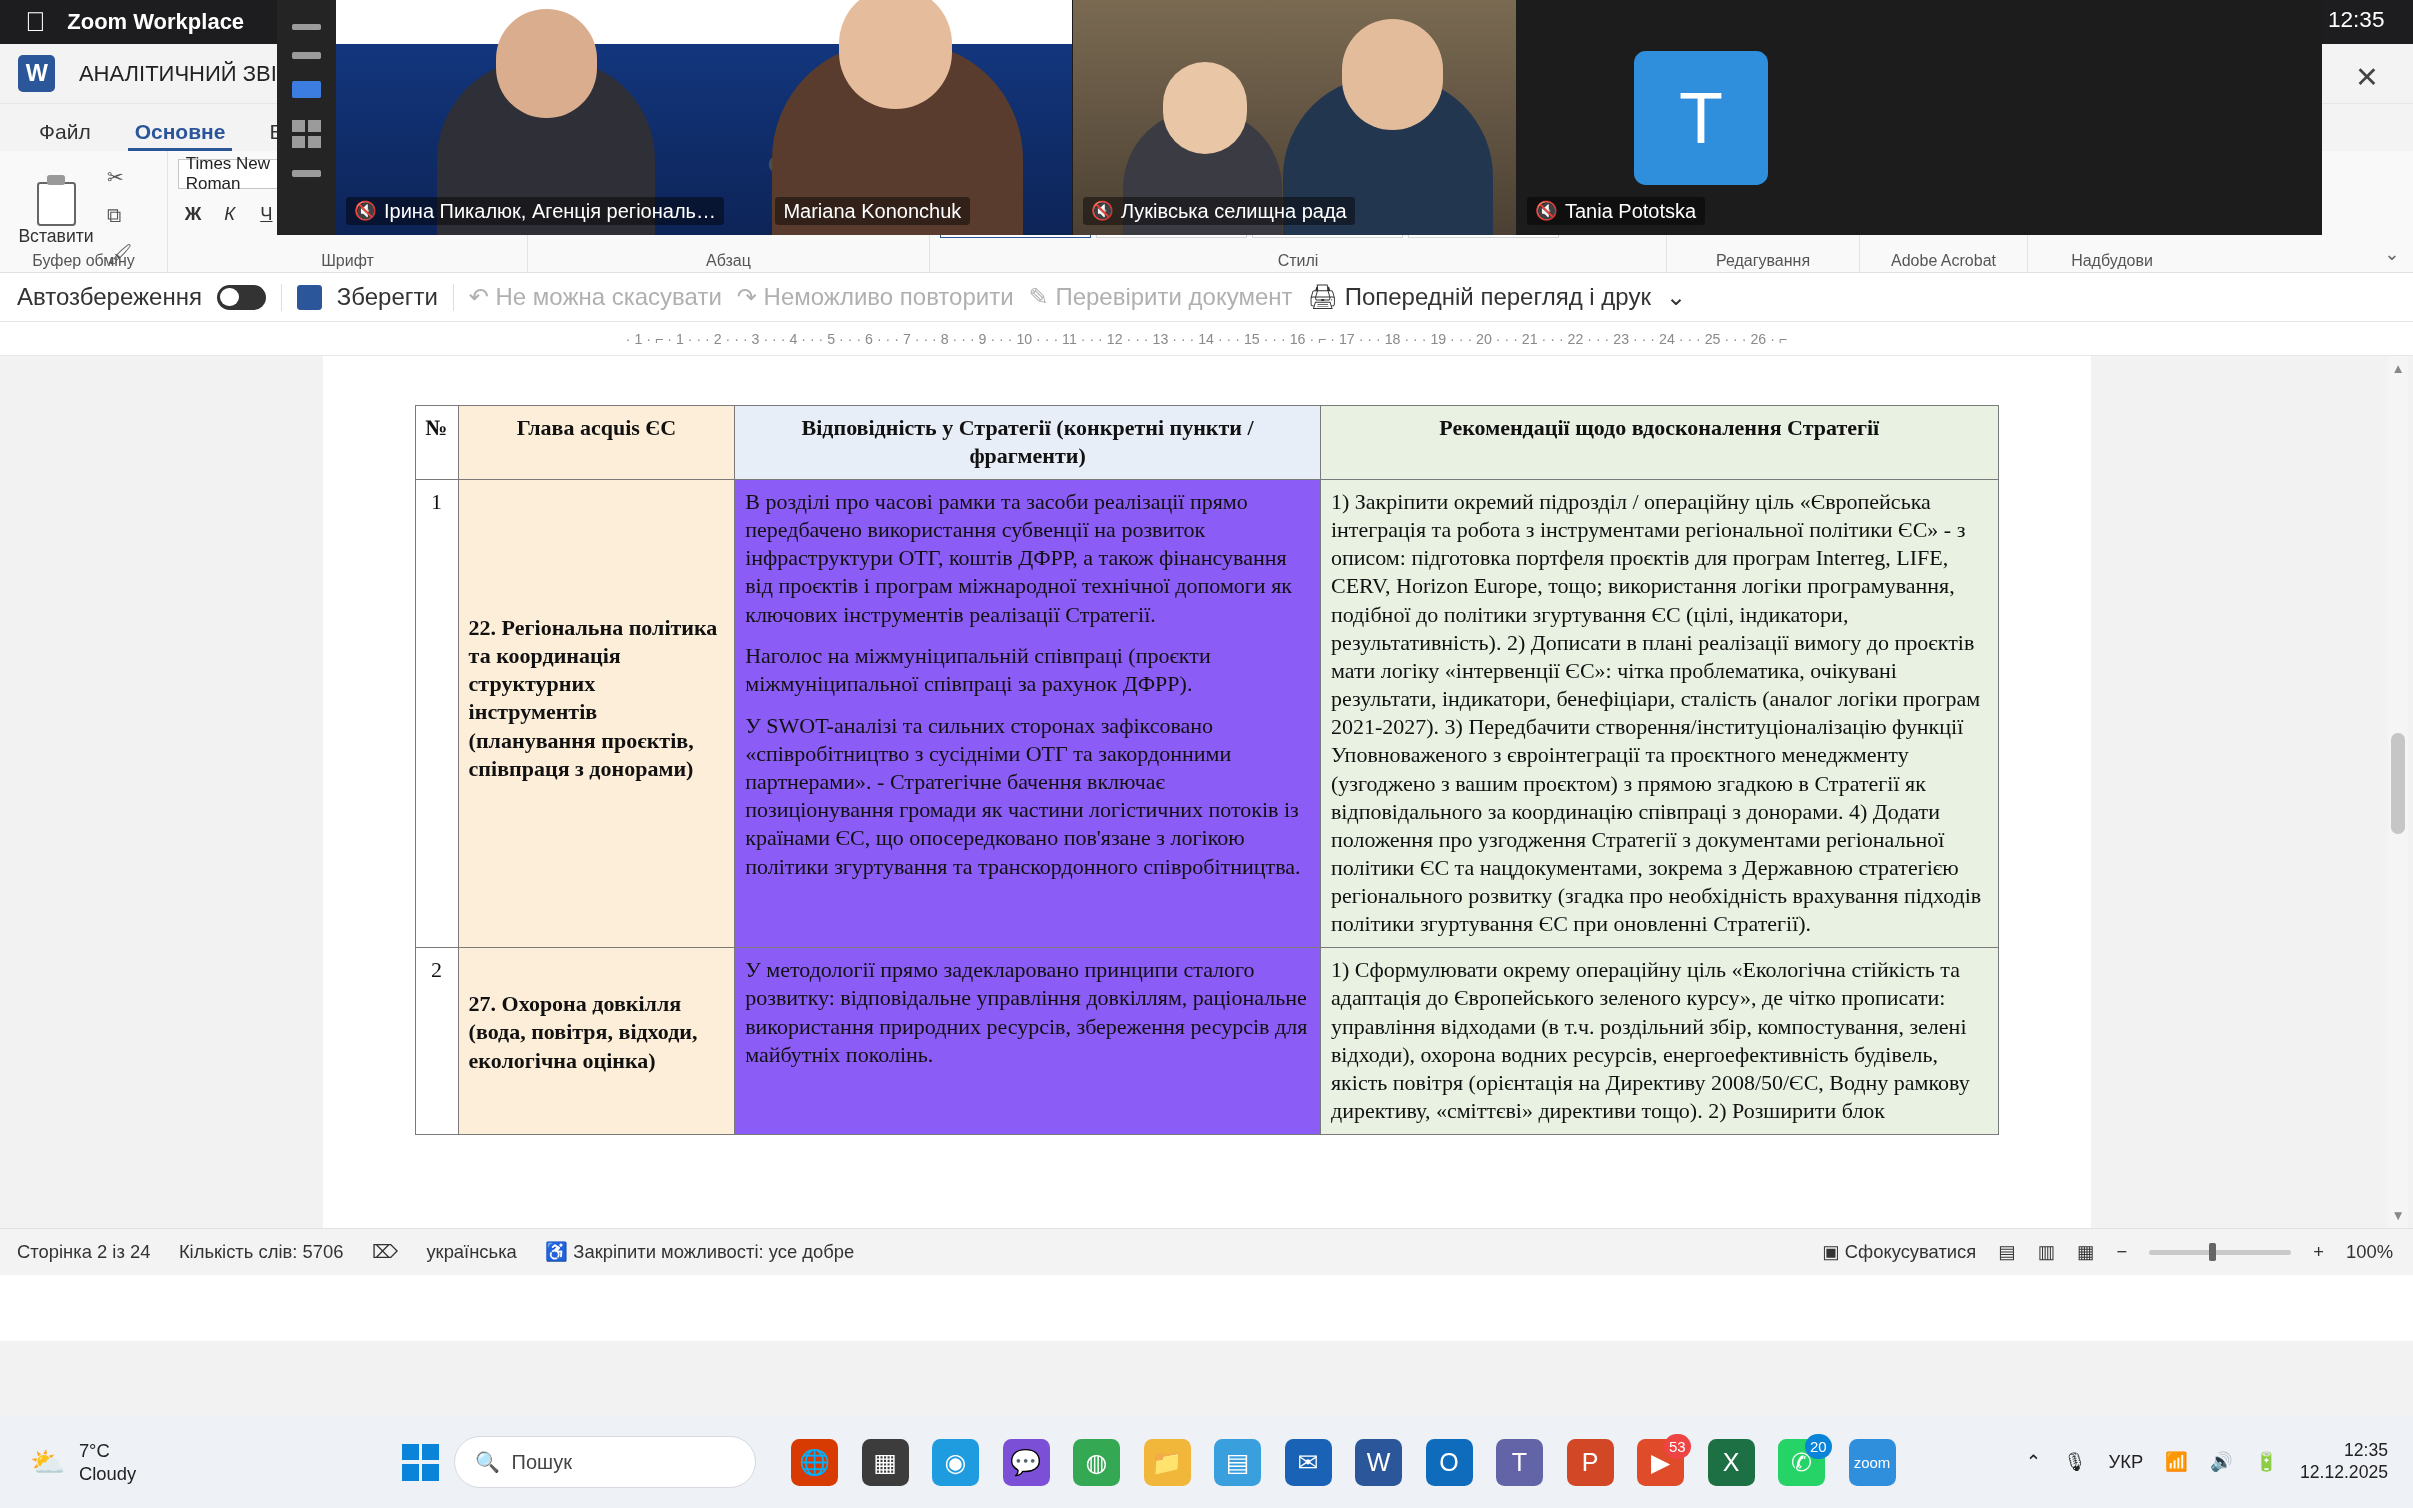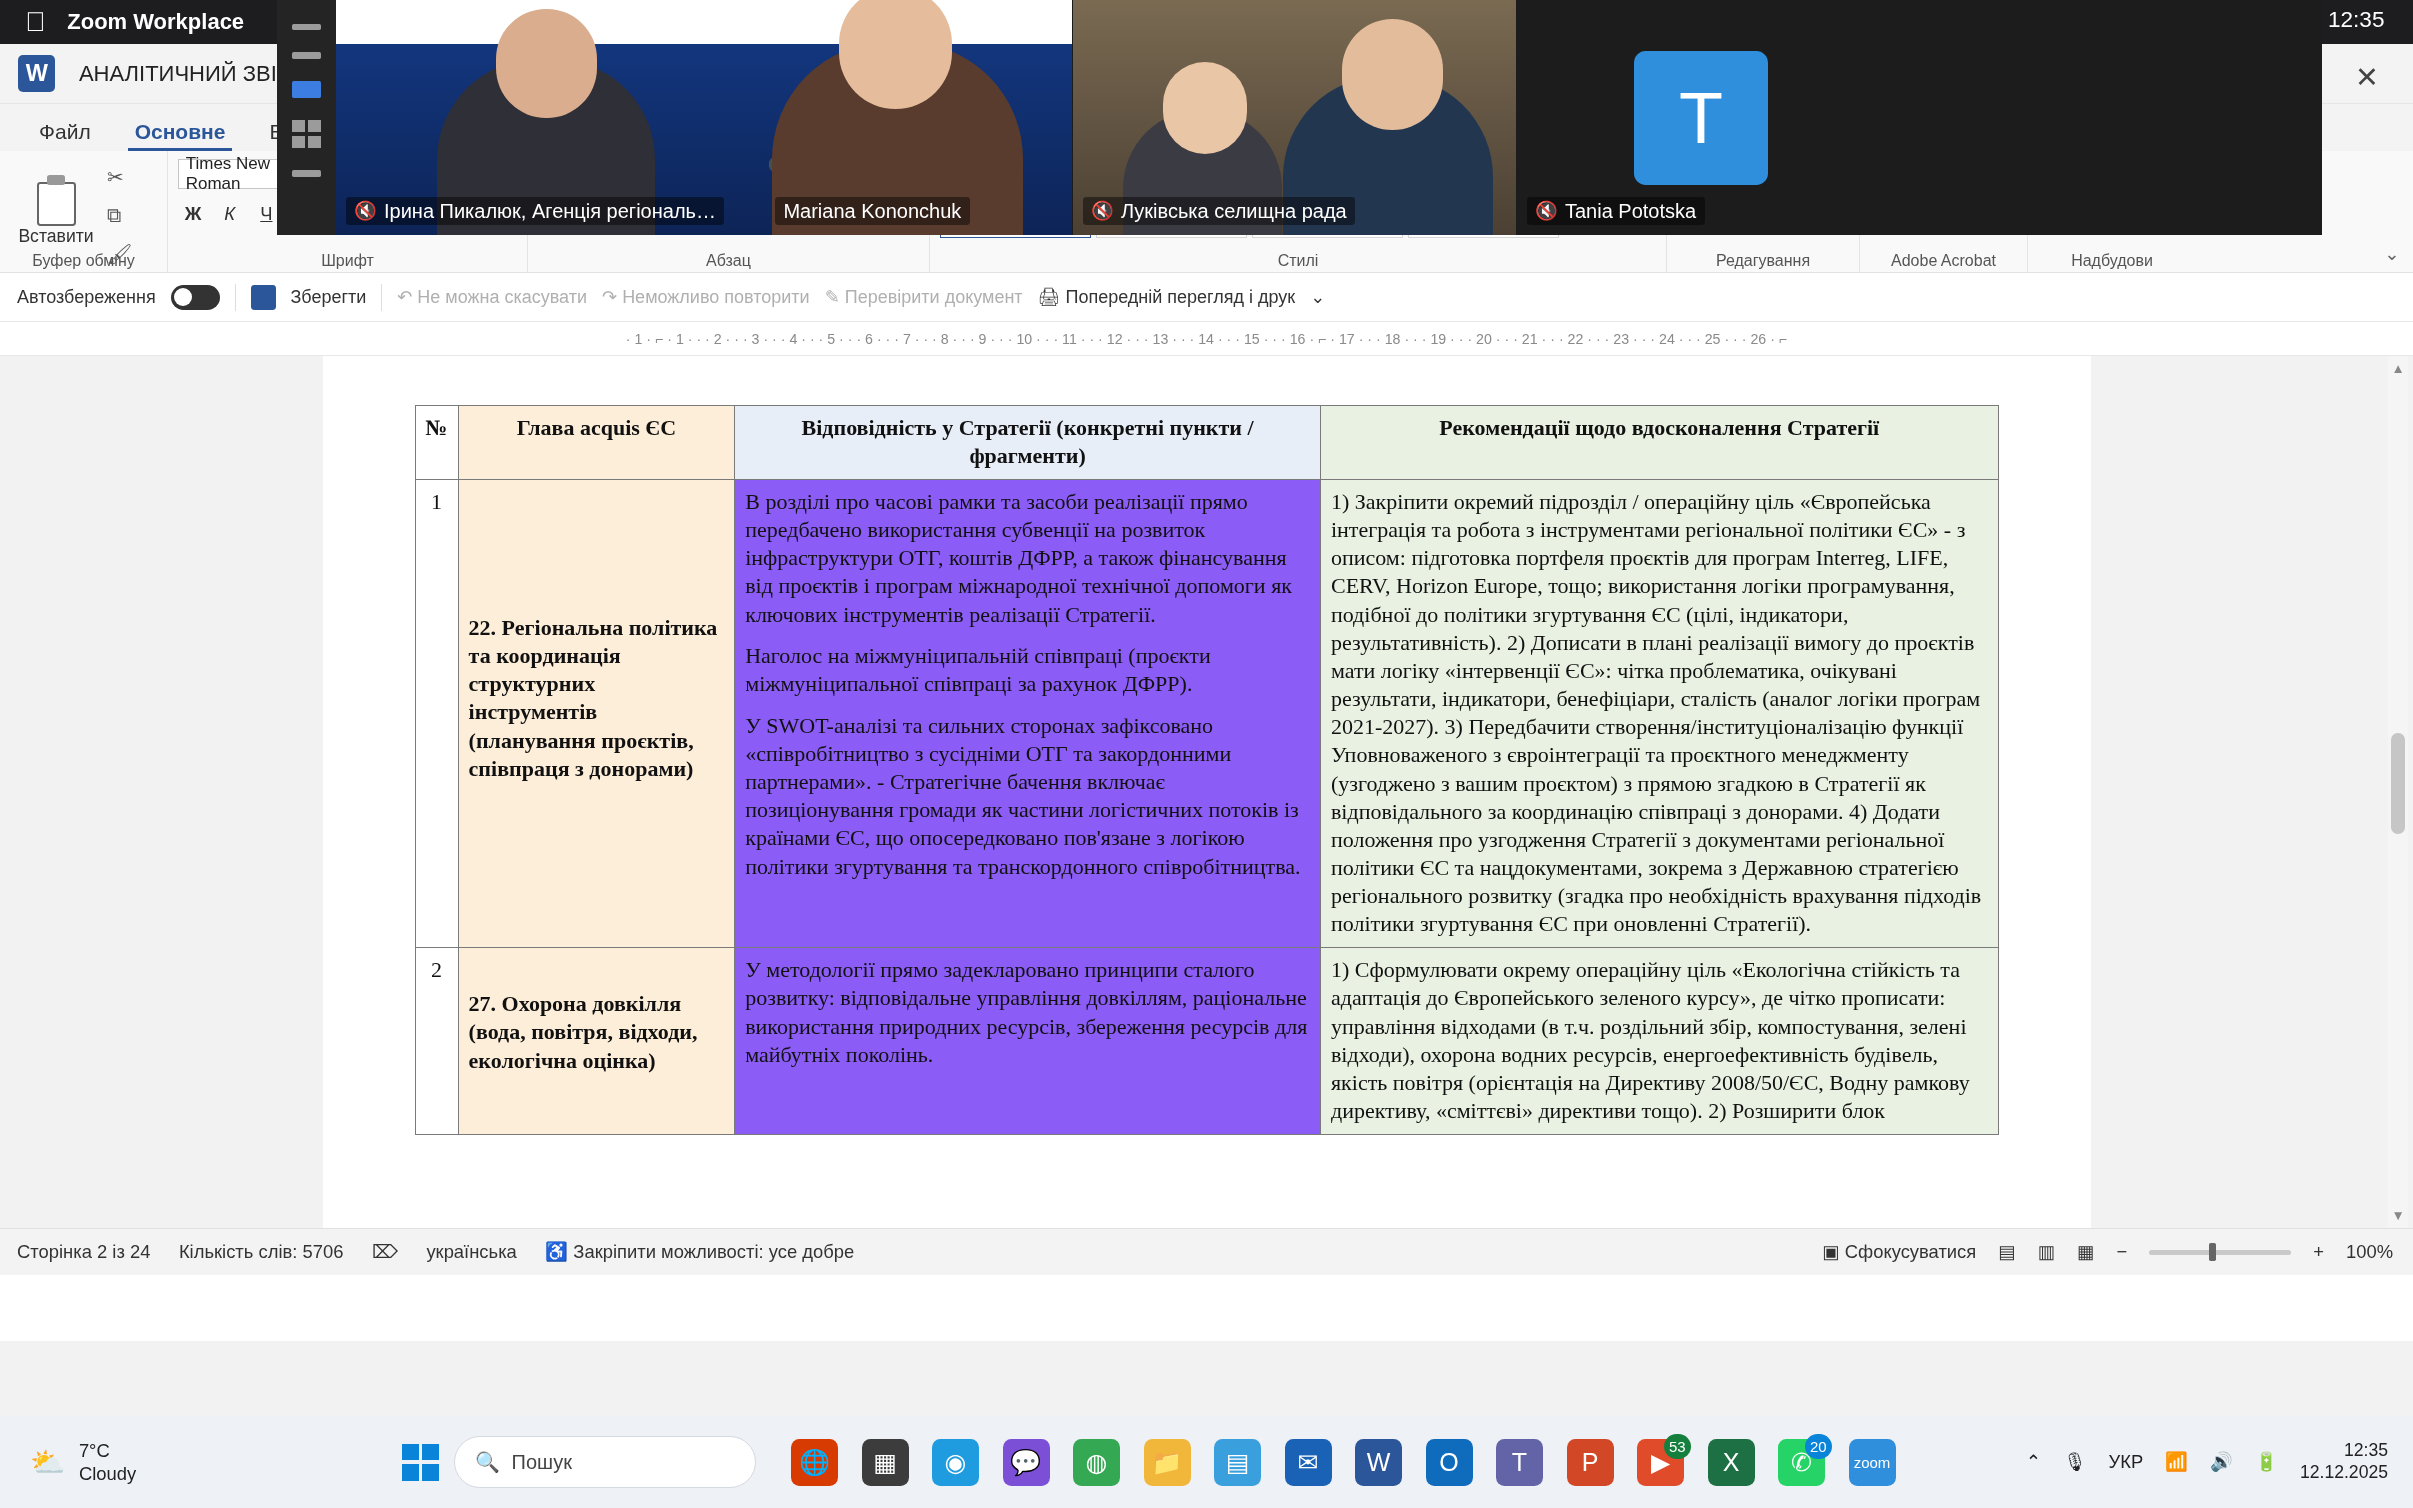--- a/index.html
+++ b/index.html
@@ -91,21 +91,21 @@
     display:flex;align-items:center;justify-content:center;font-size:20px;color:#222;
   }
   .style-card.active { border:1.7px solid #2b579a; }
   .style-card.h1 { color:#2e74b5; font-size:28.5px; }
   .editing-col { display:flex; flex-direction:column; gap:8.4px; padding-top:11.7px; font-size:18.4px; color:#333;}
   .acrobat-col { display:flex; flex-direction:column; align-items:center; padding-top:6.7px; font-size:16px;color:#333;}
 
   
   .qat {
     height:49px; background:#fff; border-bottom:0.8px solid #e8e8e8;
-    display:flex; align-items:center; padding-left:17px; font-size:18px; color:#333; gap:15px;
+    display:flex; align-items:center; padding-left:17px; font-size:24px; color:#333; gap:15px;
   }
   .toggle {
     width:49px;height:25px;border-radius:12.6px;background:#333;position:relative;
   }
   .toggle::after{content:"";position:absolute;left:3.4px;top:3.4px;width:18.4px;height:18.4px;border-radius:50%;background:#fff;}
   .qat .sep { width:0.8px;height:27px;background:#ddd; }
   .qat .dim { color:#b0b0b0; }
   .save-ic { width:25px;height:25px;background:#2b579a;border-radius:3.4px;}
 
   
@@ -165,21 +165,21 @@
   .weather .sun { font-size:28.5px; }
   .tb-center { position:absolute; left:402px; display:flex; align-items:center; gap:15px; }
   .win-logo { width:37px;height:37px;display:grid;grid-template-columns:1fr 1fr;grid-gap:3.4px;}
   .win-logo i{background:#0a84d8;display:block;}
   .search-pill {
     width:302px;height:52px;border-radius:26px;background:#fff;border:0.8px solid #d5d9e0;
     display:flex;align-items:center;gap:11.7px;padding-left:20px;font-size:20px;color:#444;
   }
   .tb-icons { display:flex; align-items:center; gap:23.5px; margin-left:20px;}
   .tb-ic { width:47px;height:47px;border-radius:8.4px;display:flex;align-items:center;justify-content:center;font-size:25px;color:#fff;position:relative;}
-  .tb-badge{position:absolute;top:-5px;right:-6.7px;min-width:25px;height:25px;border-radius:12.6px;background:#15803d;color:#fff;font-size:15px;display:flex;align-items:center;justify-content:center;padding:0 5px;}
+  .tb-badge{position:absolute;top:-5px;right:-6.7px;min-width:25px;height:25px;border-radius:12.6px;background:#ef4444;color:#fff;font-size:15px;display:flex;align-items:center;justify-content:center;padding:0 5px;}
   .tray { position:absolute; right:25px; display:flex; align-items:center; gap:22px; font-size:18.4px; color:#222;}
   .tray .clock { text-align:right; line-height:1.25; font-size:17.6px;}
 
   
   #zoom-strip {
     position:absolute; top:0; left:277px; width:2045px; height:235px;
     background:#1c1c1c; z-index:70; display:flex;
   }
   .z-sidebar {
     width:59px; background:#242424; display:flex; flex-direction:column;

